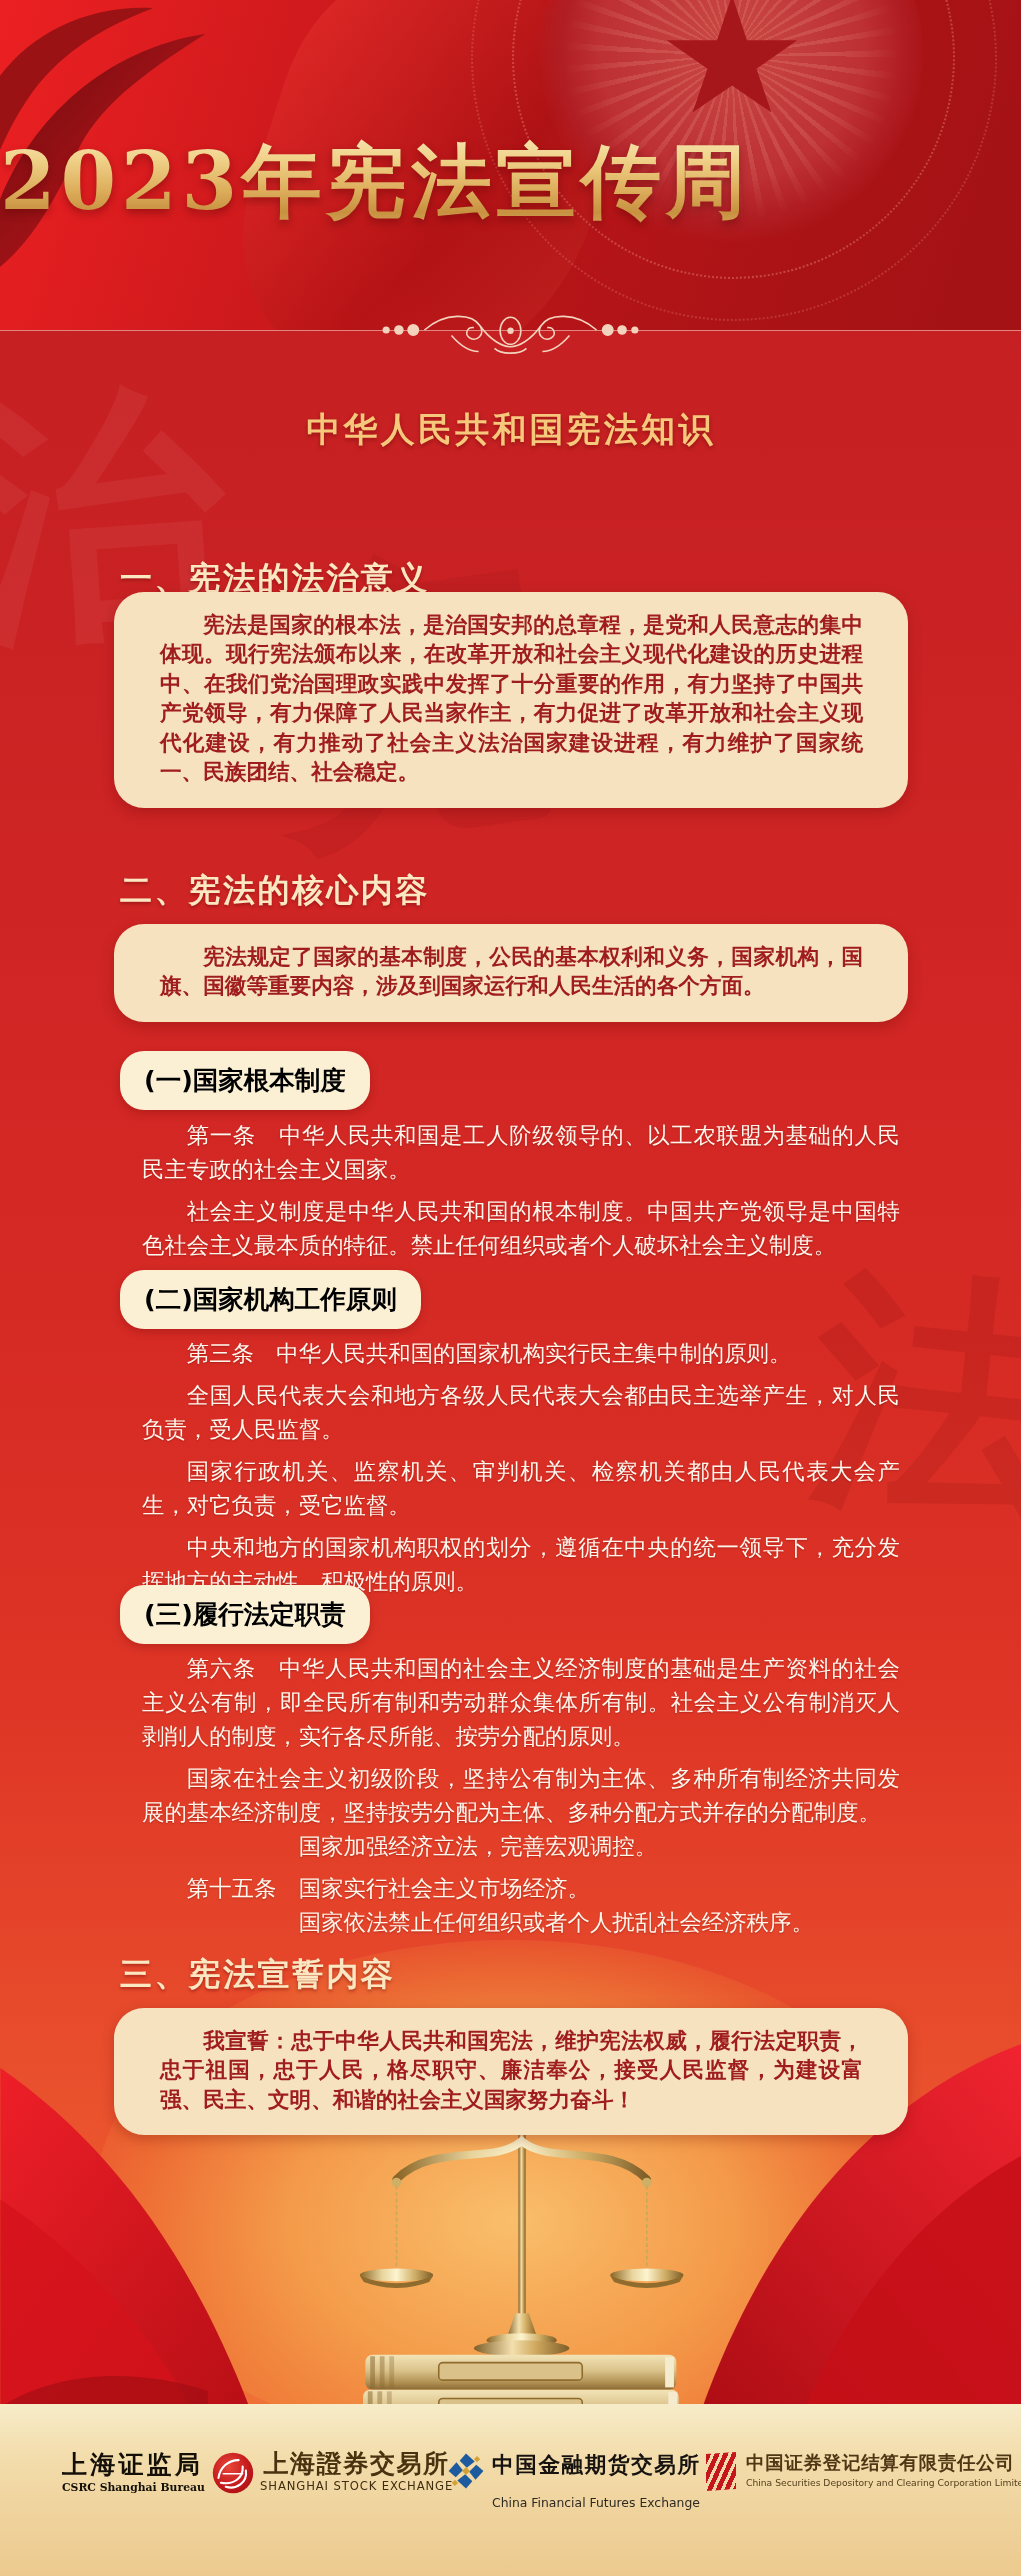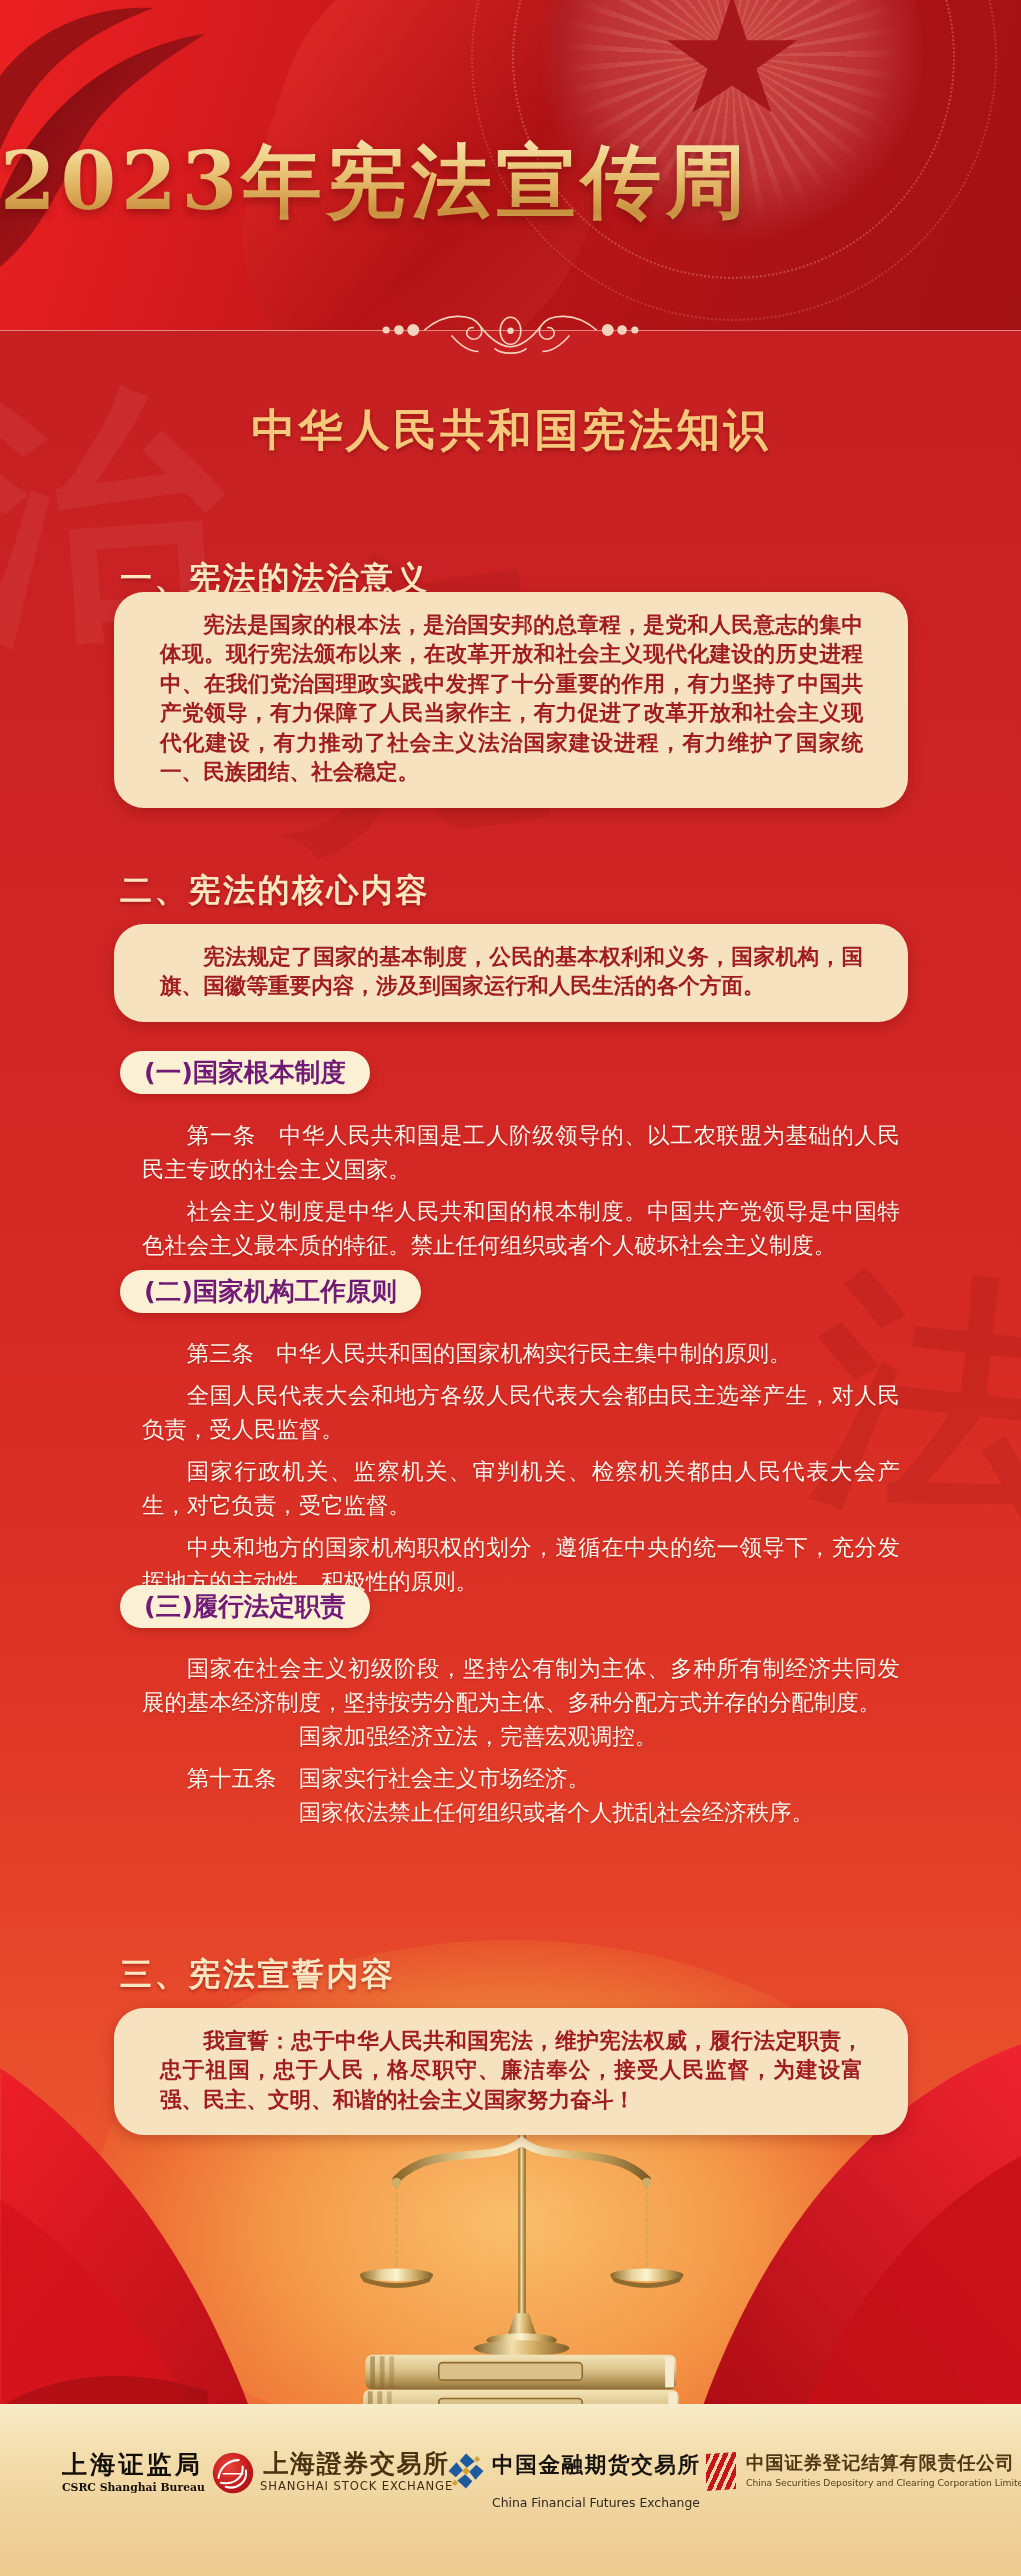--- a/index.html
+++ b/index.html
@@ -31,41 +31,41 @@
       font-family:"DejaVu Serif",serif;font-weight:700;font-size:80px;line-height:112px;letter-spacing:4.8px;
       background:linear-gradient(180deg,#f9ecc2 0%,#f0d28a 30%,#ddae5c 58%,#c79140 78%,#e0b269 100%);
       -webkit-background-clip:text;background-clip:text;color:transparent;
       filter:drop-shadow(0 4px 4px rgba(90,5,5,.45));}
 
   
   .divider-line{position:absolute;left:0;top:330px;width:1022px;height:0.8px;background:rgba(248,216,205,.55);}
   .divider-ornament{position:absolute;left:375px;top:302px;}
 
   .sub-title{position:absolute;left:0;top:404px;width:1022px;text-align:center;margin:0;
-      font-size:44px;line-height:51px;font-weight:700;letter-spacing:3.2px;color:#f6c87b;
+      font-size:34px;line-height:51px;font-weight:700;letter-spacing:3.2px;color:#f6c87b;
       text-shadow:0 2.4px 4px rgba(110,10,6,.55);}
 
   
   .watermark{position:absolute;font-family:"DejaVu Serif",serif;font-weight:700;color:rgba(120,10,12,.10);pointer-events:none;}
   .wm1{left:-40px;top:343px;font-size:263px;color:rgba(255,200,190,.07);transform:rotate(-4deg);}
   .wm2{left:271px;top:511px;font-size:287px;transform:rotate(-8deg);}
   .wm3{left:814px;top:1229px;font-size:255px;color:rgba(110,8,10,.12);transform:rotate(6deg);}
 
   
   .sec-heading{position:absolute;left:120px;margin:0;font-size:32px;line-height:40px;font-weight:700;
       letter-spacing:2.4px;color:#fbe8c2;text-shadow:0 2.4px 3.2px rgba(105,8,6,.45);}
 
   
   .cream-box{position:absolute;left:114px;width:794px;box-sizing:border-box;border-radius:30px;
       background:#f6e2bf;box-shadow:0 4.8px 12.8px rgba(90,5,5,.25);padding:17.6px 45px 21px 46px;}
   .cream-box p{margin:0;color:#a01d1f;font-weight:700;font-size:21.6px;line-height:29.5px;text-align:justify;}
 
   
-  .pill{position:absolute;left:120px;display:inline-block;background:#fbf0d4;color:#701a75;
-      font-size:25.5px;line-height:27px;font-weight:700;padding:8px 24px;border-radius:24px;
+  .pill{position:absolute;left:120px;display:inline-block;background:#fbf0d4;color:#000000;
+      font-size:25.5px;line-height:27px;font-weight:700;padding:16px 24px;border-radius:24px;
       box-shadow:0 3.2px 8px rgba(90,5,5,.25);}
 
   
   .wpara{position:absolute;left:142px;width:758px;}
   .wline{margin:0;color:#fff6ec;font-size:22.4px;line-height:34px;font-weight:400;text-align:justify;
       text-shadow:0 0.8px 1.6px rgba(100,8,6,.35);}
   .p-indent{text-indent:2em;margin-top:8px;}
   .p-deep{margin-left:7em;}
 
   
@@ -169,20 +169,21 @@
       <p class="wline p-indent">全国人民代表大会和地方各级人民代表大会都由民主选举产生，对人民负责，受人民监督。</p>
 
       <p class="wline p-indent">国家行政机关、监察机关、审判机关、检察机关都由人民代表大会产生，对它负责，受它监督。</p>
 
       <p class="wline p-indent">中央和地方的国家机构职权的划分，遵循在中央的统一领导下，充分发挥地方的主动性、积极性的原则。</p>
     </div>
 
   <div class="pill" style="top:1585px">(三)履行法定职责</div>
   <div class="wpara" style="top:1643px">
 
+      <p class="wline p-indent">第六条　中华人民共和国的社会主义经济制度的基础是生产资料的社会主义公有制，即全民所有制和劳动群众集体所有制。社会主义公有制消灭人剥削人的制度，实行各尽所能、按劳分配的原则。</p>
 
       <p class="wline p-indent">国家在社会主义初级阶段，坚持公有制为主体、多种所有制经济共同发展的基本经济制度，坚持按劳分配为主体、多种分配方式并存的分配制度。</p>
 
       <p class="wline p-deep">国家加强经济立法，完善宏观调控。</p>
 
       <p class="wline p-indent">第十五条　国家实行社会主义市场经济。</p>
 
       <p class="wline p-deep">国家依法禁止任何组织或者个人扰乱社会经济秩序。</p>
     </div>
 

